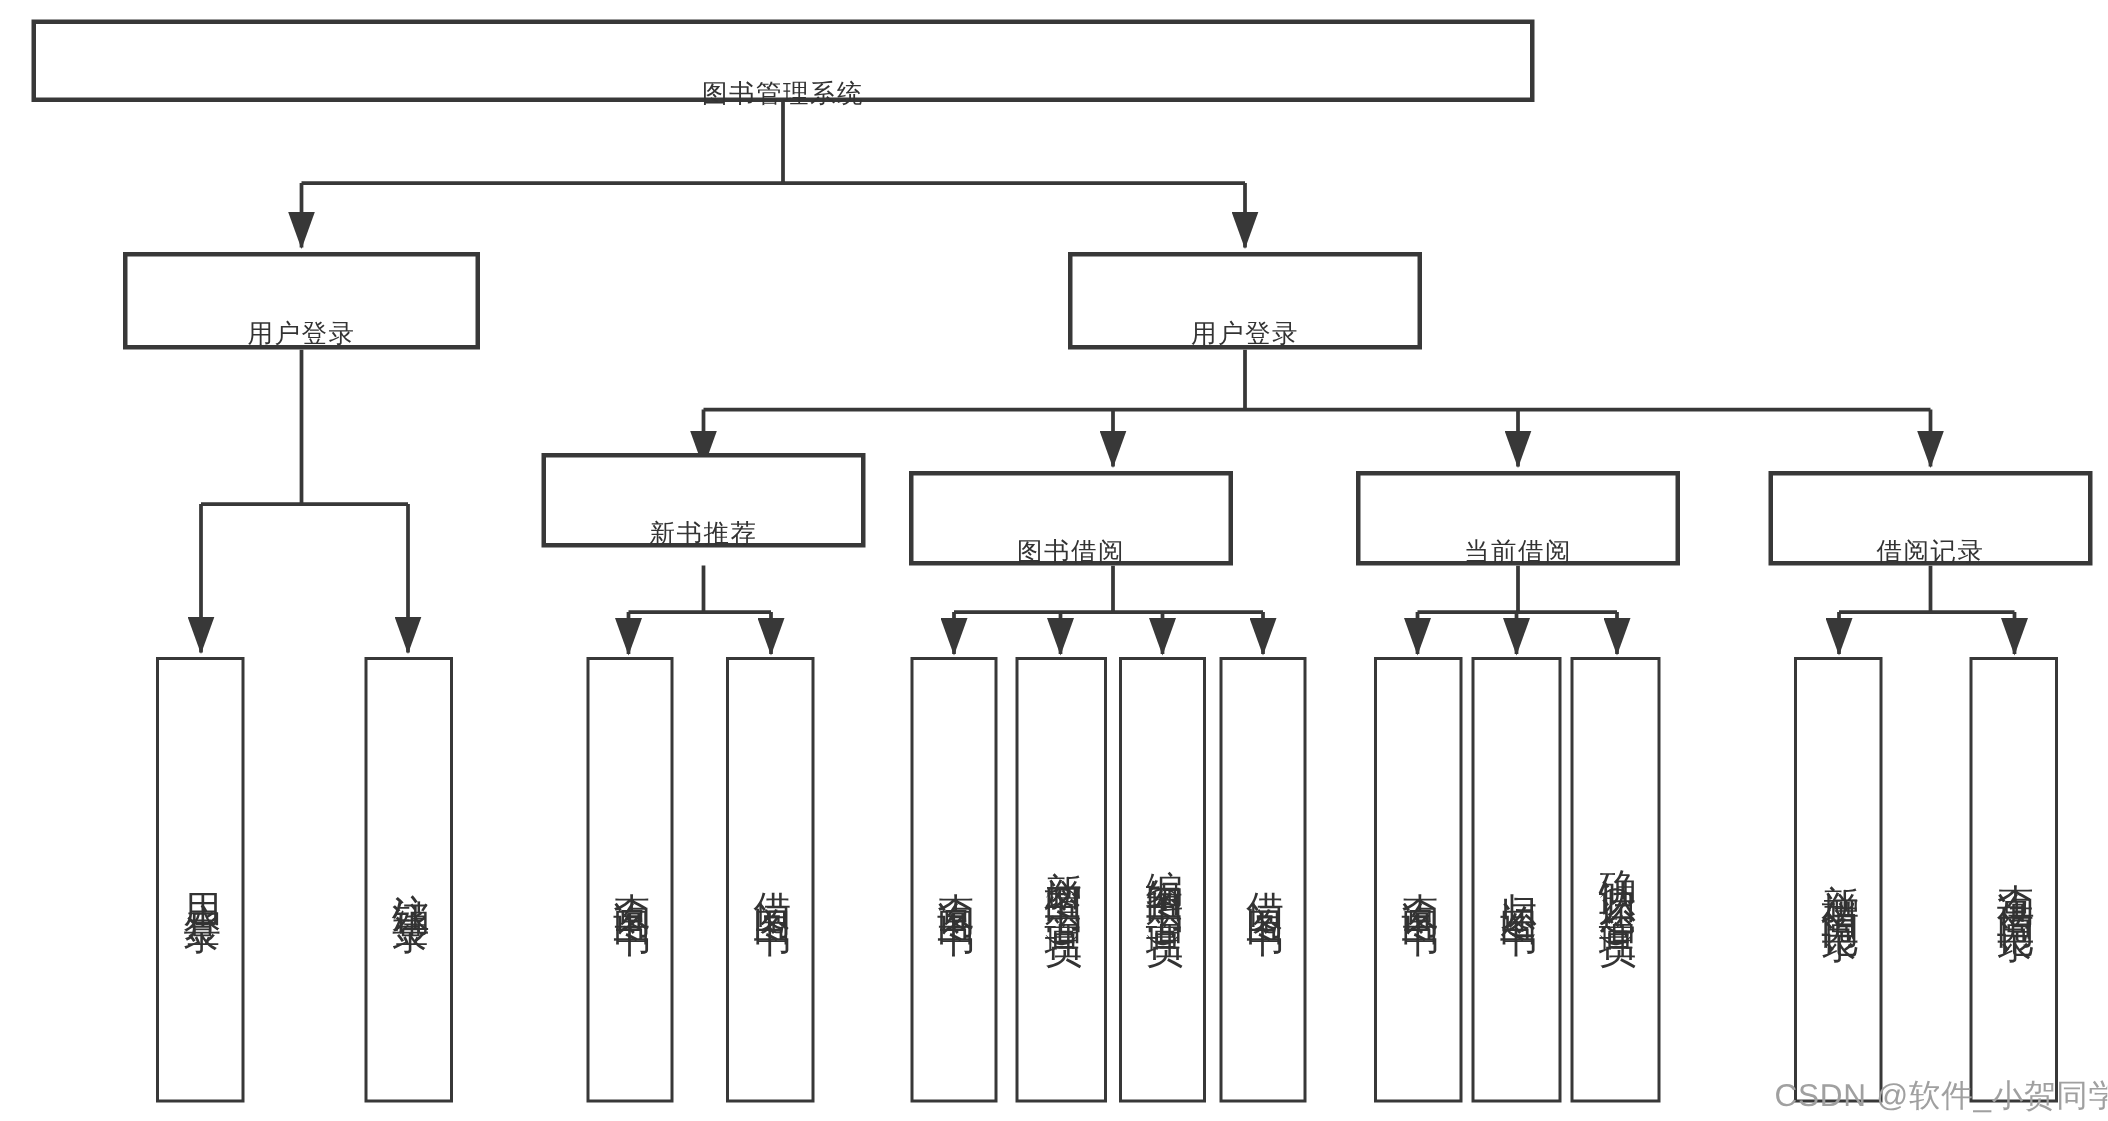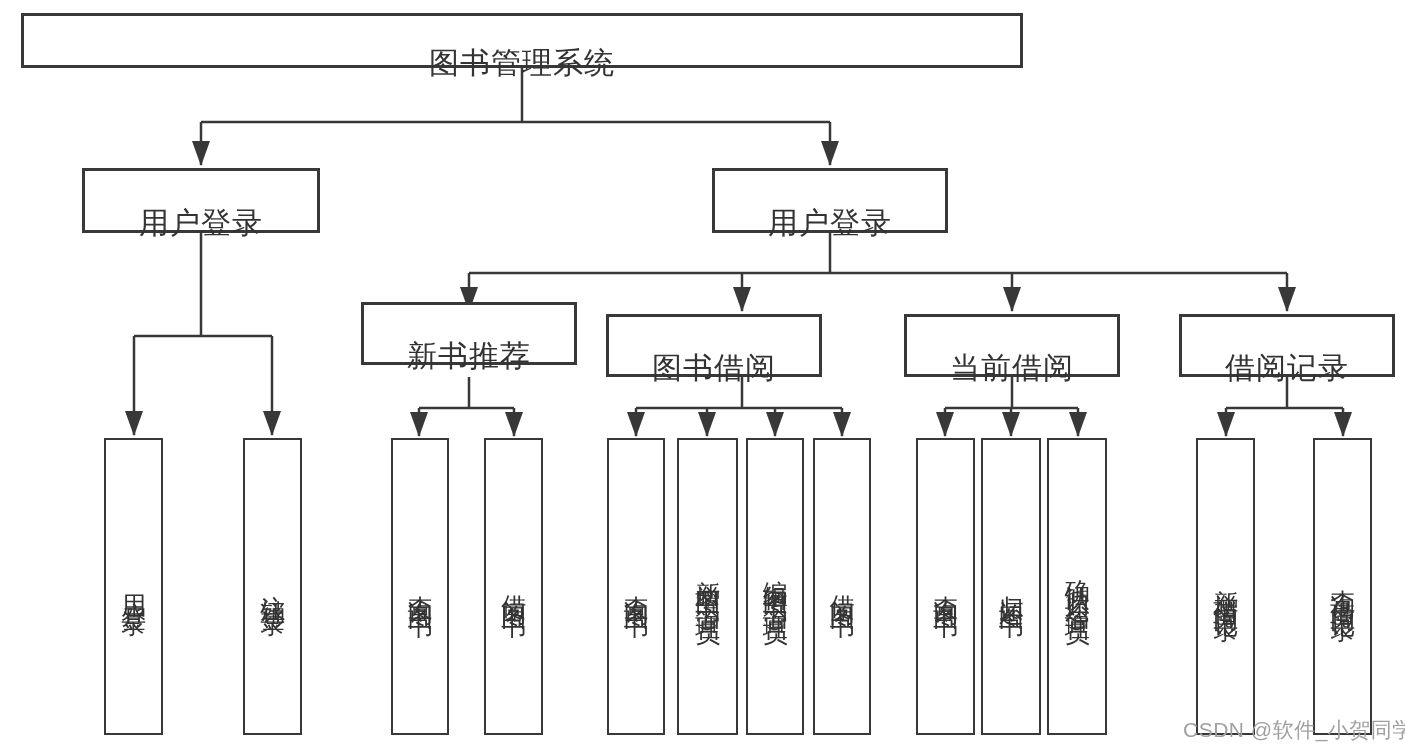--- a/index.html
+++ b/index.html
@@ -18,21 +18,21 @@
   .connectors path.trunk, .connectors line.drop{
     stroke:var(--line);stroke-width:2.5;fill:none;
   }
   .connectors marker path{fill:var(--line);stroke:none;}
   .node{
     position:absolute;box-sizing:border-box;background:var(--background);
     border:3px solid var(--border);
     display:flex;align-items:center;justify-content:center;
   }
   .hnode span{
-    font-size:30px;letter-spacing:1px;color:var(--text);line-height:1;white-space:nowrap;margin-top:44px;
+    font-size:17px;letter-spacing:1px;color:var(--text);line-height:1;white-space:nowrap;margin-top:44px;
   }
   .leaf{
     top:438px;height:297px;border-width:2.5px;
   }
   .leaf span{
     writing-mode:vertical-rl;text-orientation:mixed;
     font-size:25px;letter-spacing:6px;line-height:1.1;color:var(--text);
   }
   .watermark{
     position:absolute;left:1183px;top:716px;

